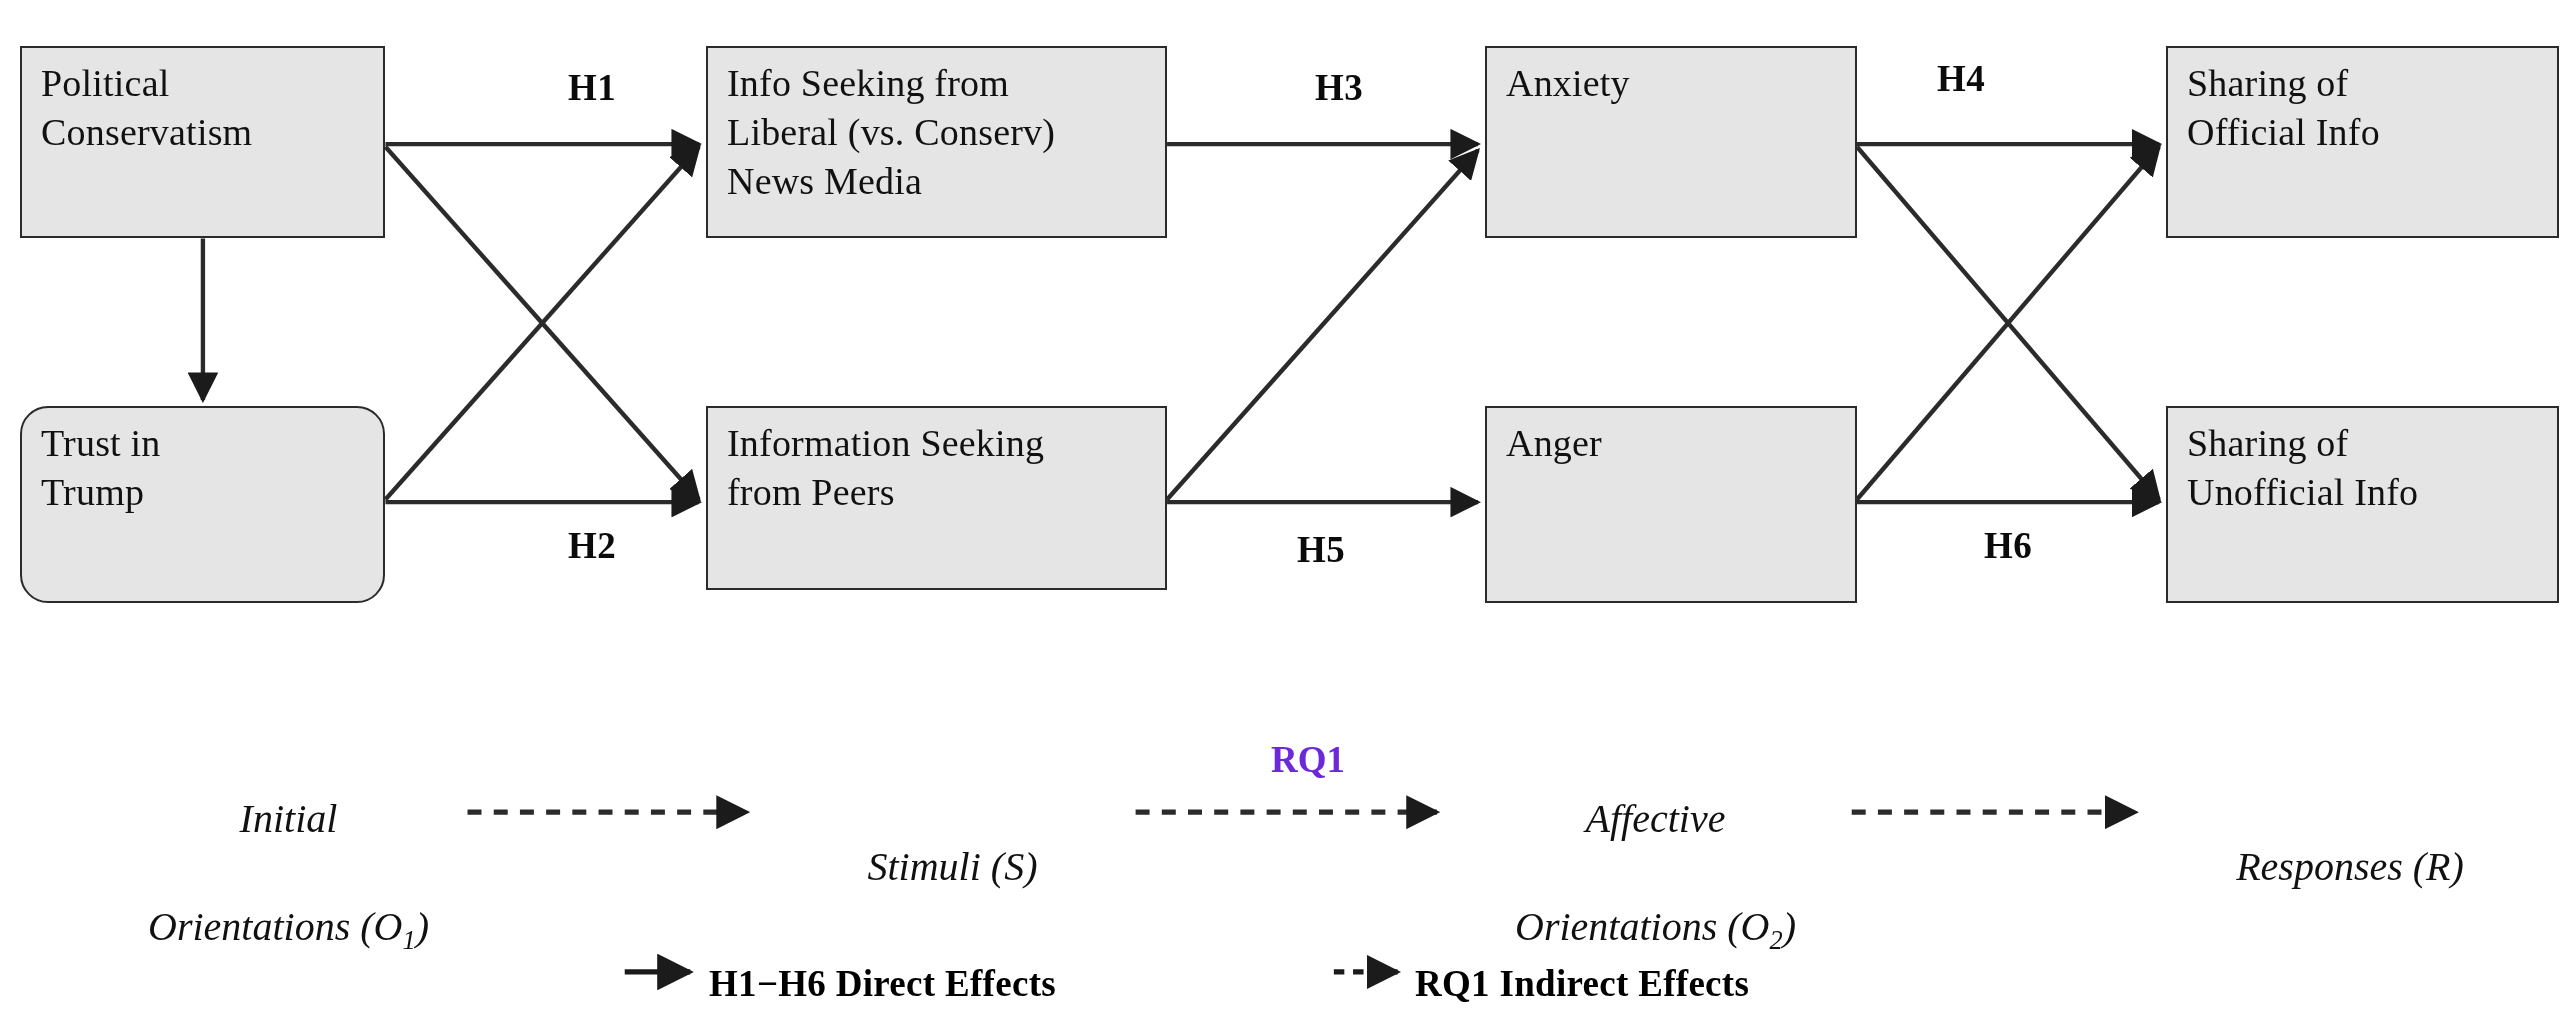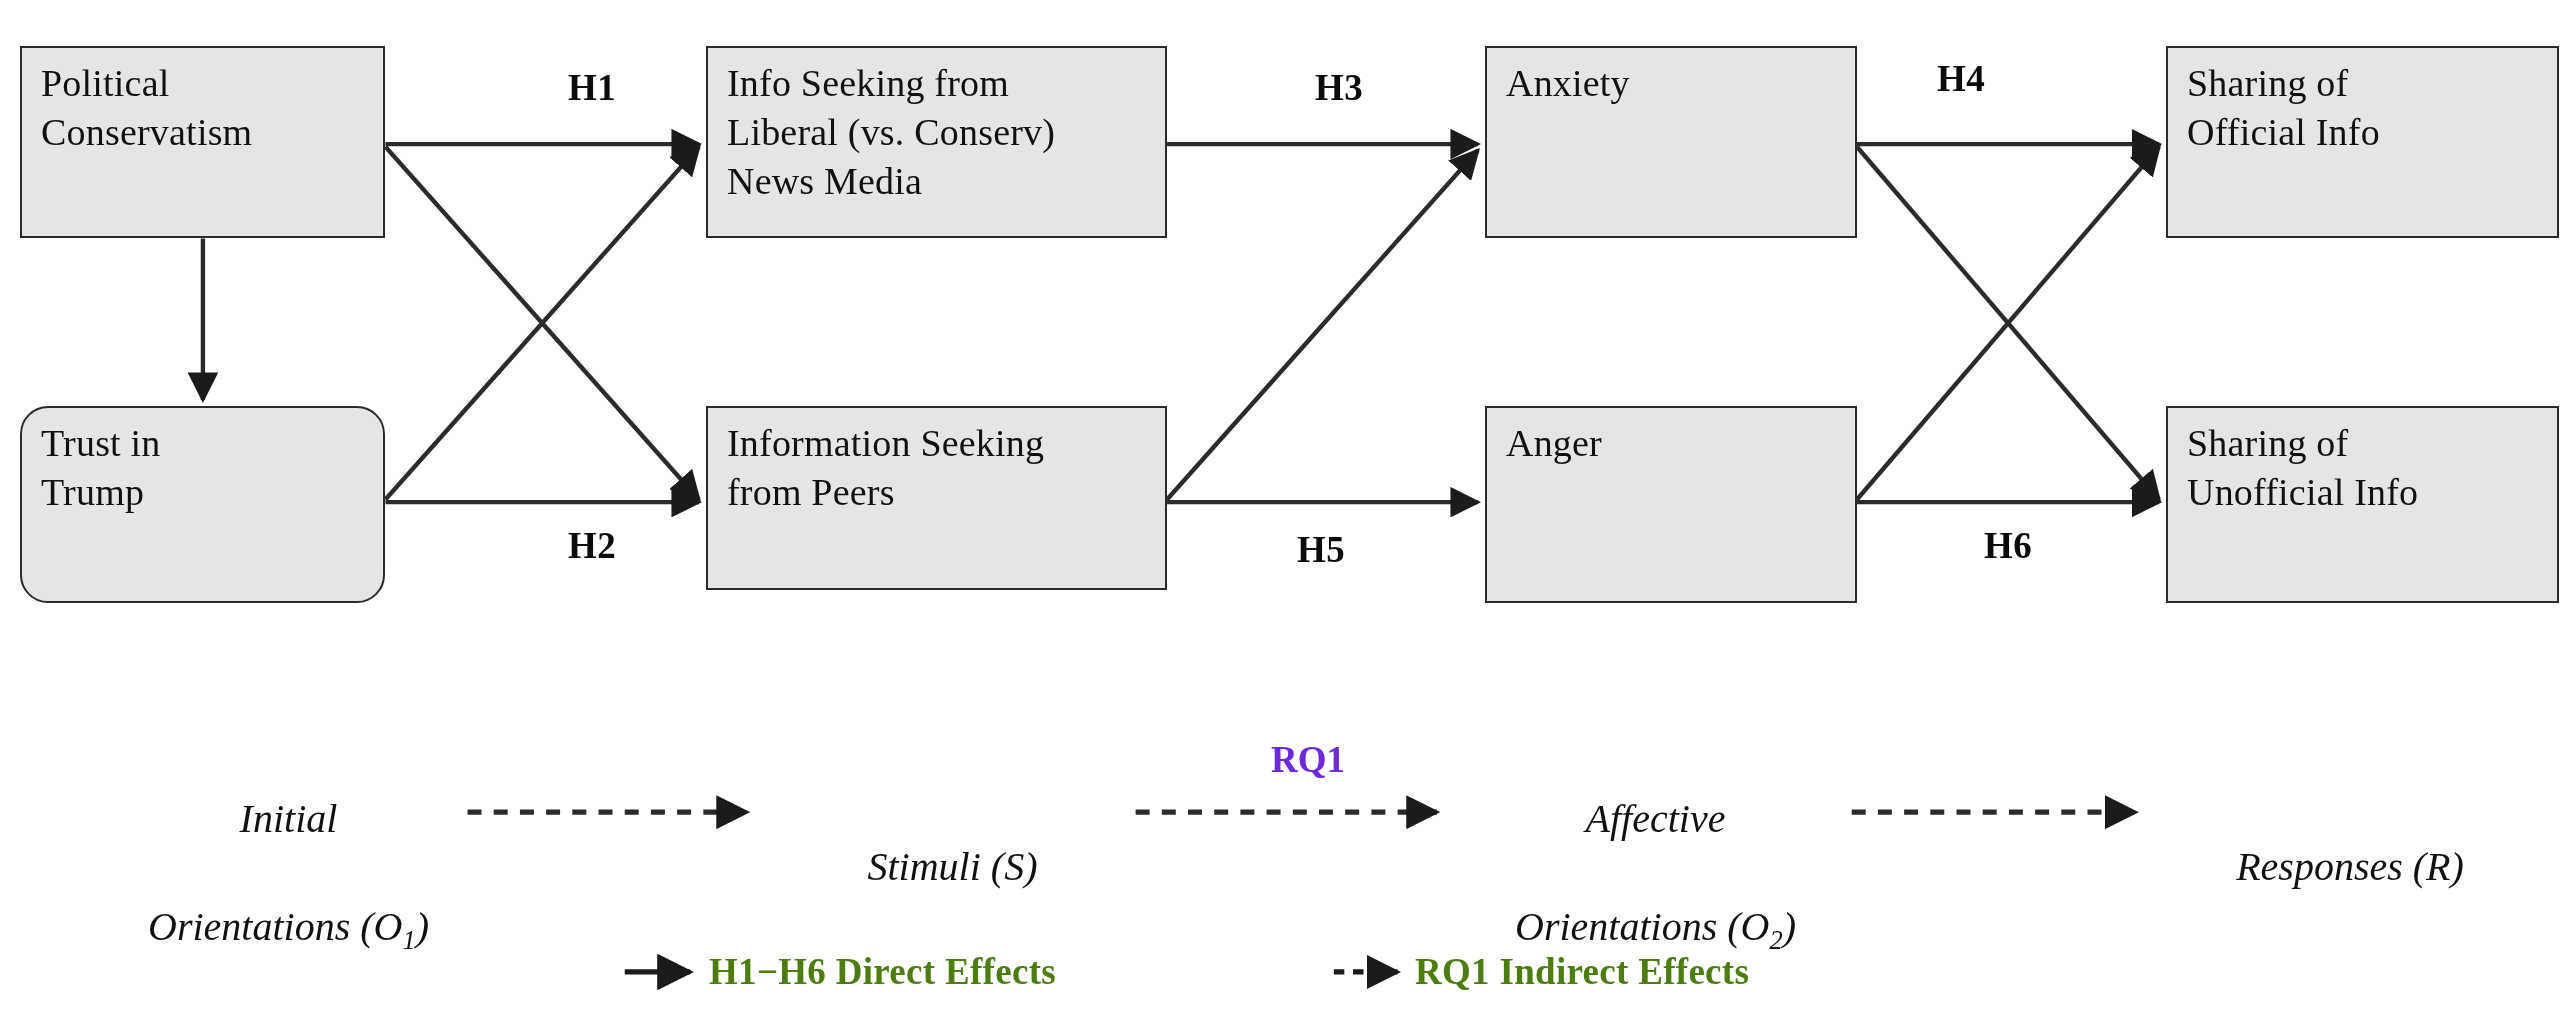--- a/index.html
+++ b/index.html
@@ -69,23 +69,24 @@
     font-weight: bold;
     font-size: 37px;
     color: #6d28d9;
     white-space: nowrap;
   }
   .legend-text {
     position: absolute;
     font-family: "Liberation Serif", "DejaVu Serif", serif;
     font-weight: bold;
     font-size: 37px;
-    color: #4d7c0f;
+    color: #000000;
     white-space: nowrap;
     letter-spacing: 0.3px;
+    margin-top: 12px;
   }
 </style>
 </head>
 <body>
 
 <div id="canvas">
 
   <svg id="wires" viewBox="0 0 2949 1176" xmlns="http://www.w3.org/2000/svg">
     <defs>
       <marker id="arrowSolid" viewBox="0 0 10 10" refX="9" refY="5" markerWidth="7" markerHeight="7" orient="auto-start-reverse">

